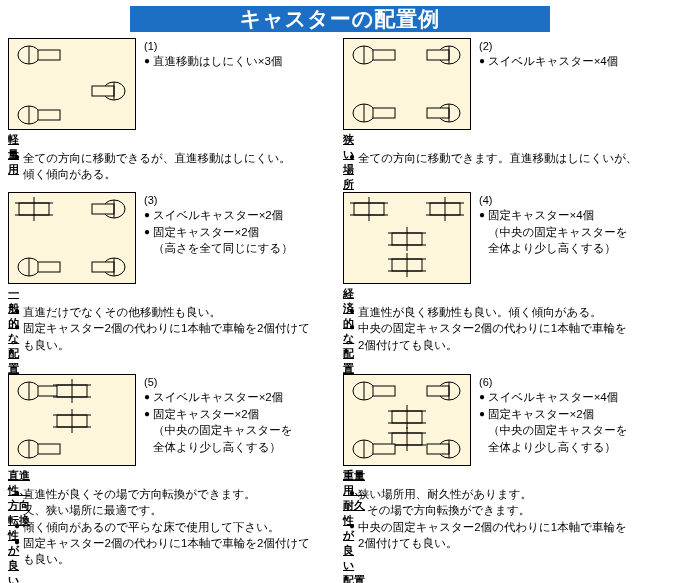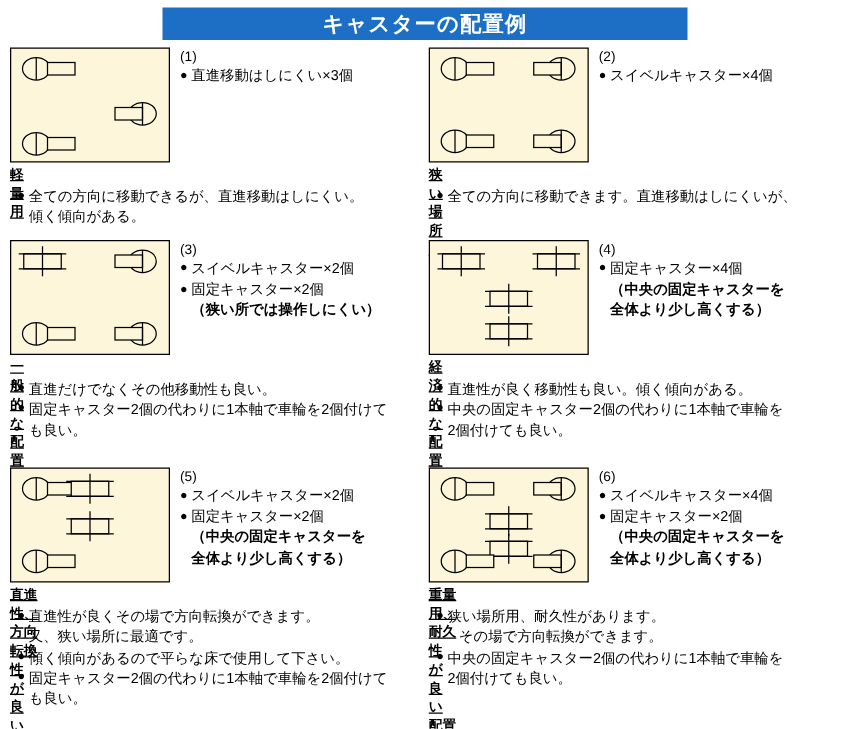--- a/index.html
+++ b/index.html
@@ -13,40 +13,40 @@
   }
   #page{position:relative;width:677px;height:583px;}
 
   
   .title-bar{
     position:absolute;left:130px;top:6px;width:420px;height:26px;
     background:#1c6fc4;
     display:flex;align-items:center;justify-content:center;
   }
   .title-bar .title-text{
-    color:#ffffff;font-size:17px;font-weight:bold;letter-spacing:1px;
+    color:#ffffff;font-size:21px;font-weight:bold;letter-spacing:1px;
   }
 
   
   .cell{position:absolute;}
   .diagram{
     position:absolute;left:0;top:0;
     background:#fdf6da;
     border:1px solid #000;
     box-sizing:border-box;
   }
   .notes{position:absolute;}
   .idx{font-size:11px;color:#000;}
   .bullets{font-size:11.5px;line-height:1.35;}
   .bullet{display:flex;align-items:flex-start;margin-bottom:1px;}
   .bullet .dot{
     width:9px;flex:0 0 9px;font-size:10px;line-height:1.35;
   }
   .bullet .txt{flex:1 1 auto;}
-  .sub{padding-left:9px;font-weight:bold;}
+  .sub{padding-left:9px;}
 
   .caption{
     position:absolute;font-size:11px;font-weight:bold;text-decoration:underline;
   }
   .desc{
     position:absolute;font-size:11.5px;line-height:1.42;
   }
   .desc .bullet{margin-bottom:0px;}
   .desc .cont{padding-left:9px;}
 
@@ -186,21 +186,21 @@
       <div class="bullets" style="margin-top:2px;">
         <div class="bullet">
           <span class="dot">●</span>
           <span class="txt">スイベルキャスター×2個</span>
         </div>
         <div class="bullet">
           <span class="dot">●</span>
           <span class="txt">固定キャスター×2個</span>
         </div>
         <div class="bullet sub">
-          <span class="txt">（狭い所では操作しにくい）</span>
+          <span class="txt">（高さを全て同じにする）</span>
         </div>
       </div>
     </div>
     <div class="caption" style="left:0px;top:94px;text-align:center;">一般的な配置</div>
     <div class="desc" style="left:6px;top:112px;width:330px;">
       <div class="bullet">
         <span class="dot">●</span>
         <span class="txt">
           <span>直進だけでなくその他移動性も良い。</span><br>
         </span>

